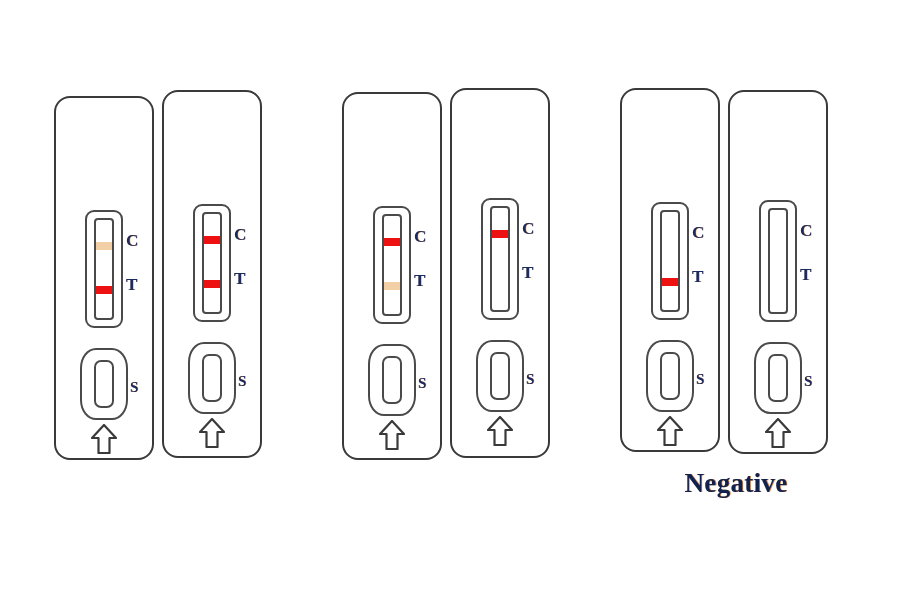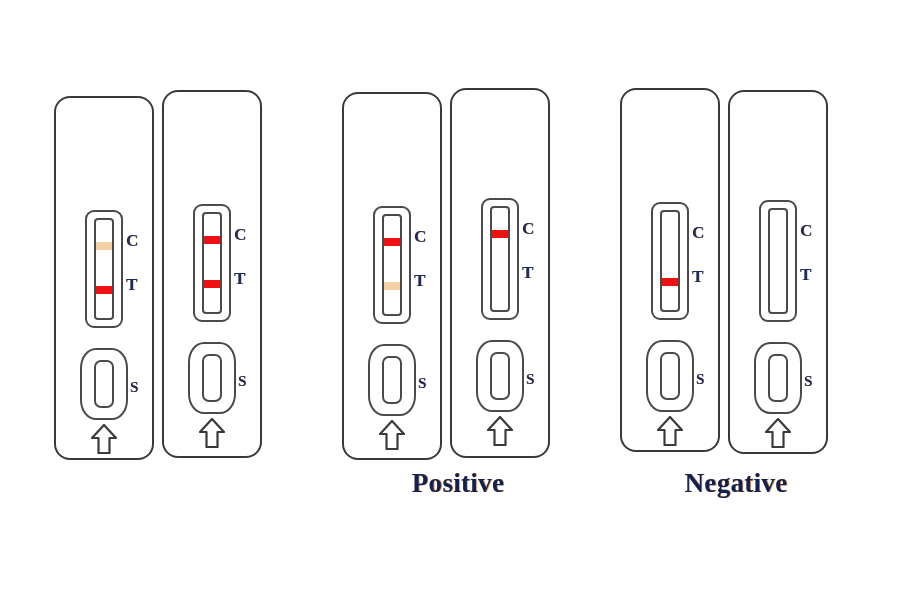--- a/index.html
+++ b/index.html
@@ -264,21 +264,20 @@
         <div class="sample-well well-pos">
           <div class="sample-inner"></div>
         </div>
         <div class="s-label s-pos">S</div>
         <div class="arrow-up arrow-pos">
           <svg viewBox="0 0 26 30" xmlns="http://www.w3.org/2000/svg">
             <path d="M13 1 L25 14 L18.5 14 L18.5 29 L7.5 29 L7.5 14 L1 14 Z" fill="#ffffff" stroke="#3a3a3a" stroke-width="2.2" stroke-linejoin="round"></path>
           </svg>
         </div>
       </div>
-      <div class="group-caption">Positive</div>
     </div>
     <div class="group group-invalid">
       <div class="cassette slot-a">
         <div class="result-window win-std">
           <div class="result-inner">
             <div class="line at-c none"></div>
             <div class="line at-t strong"></div>
           </div>
         </div>
         <div class="ct-labels ctpos-std">

